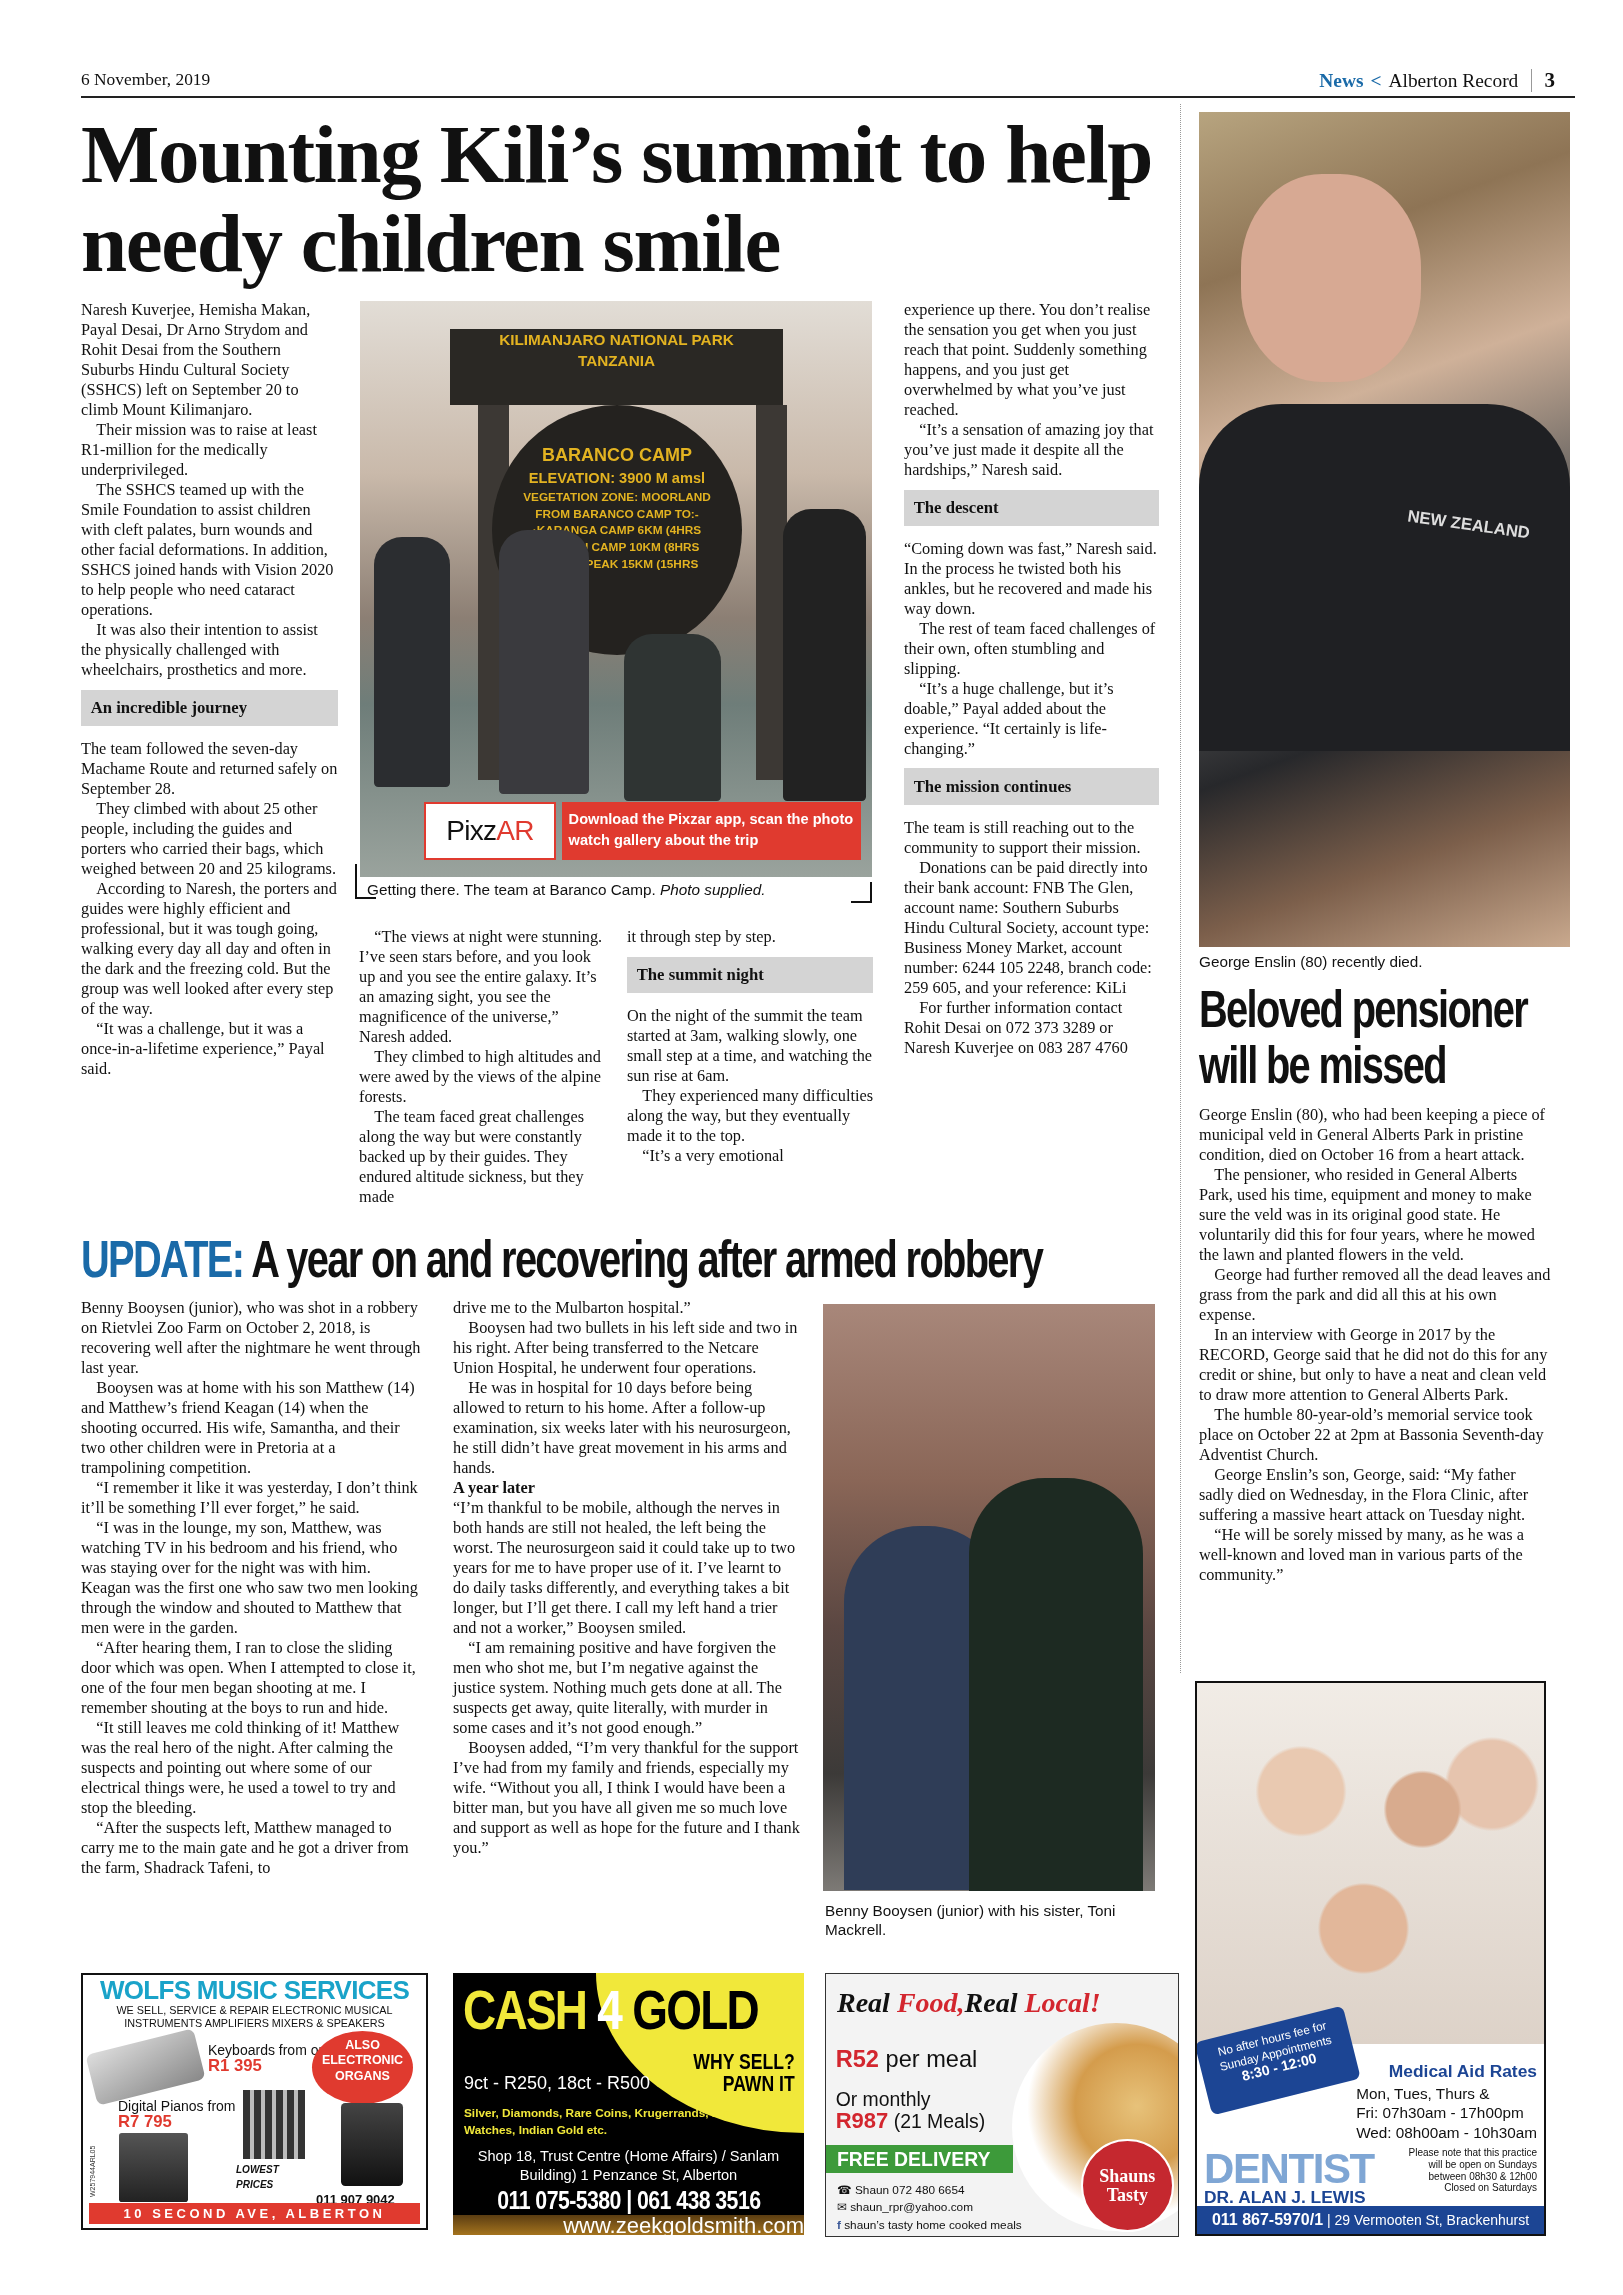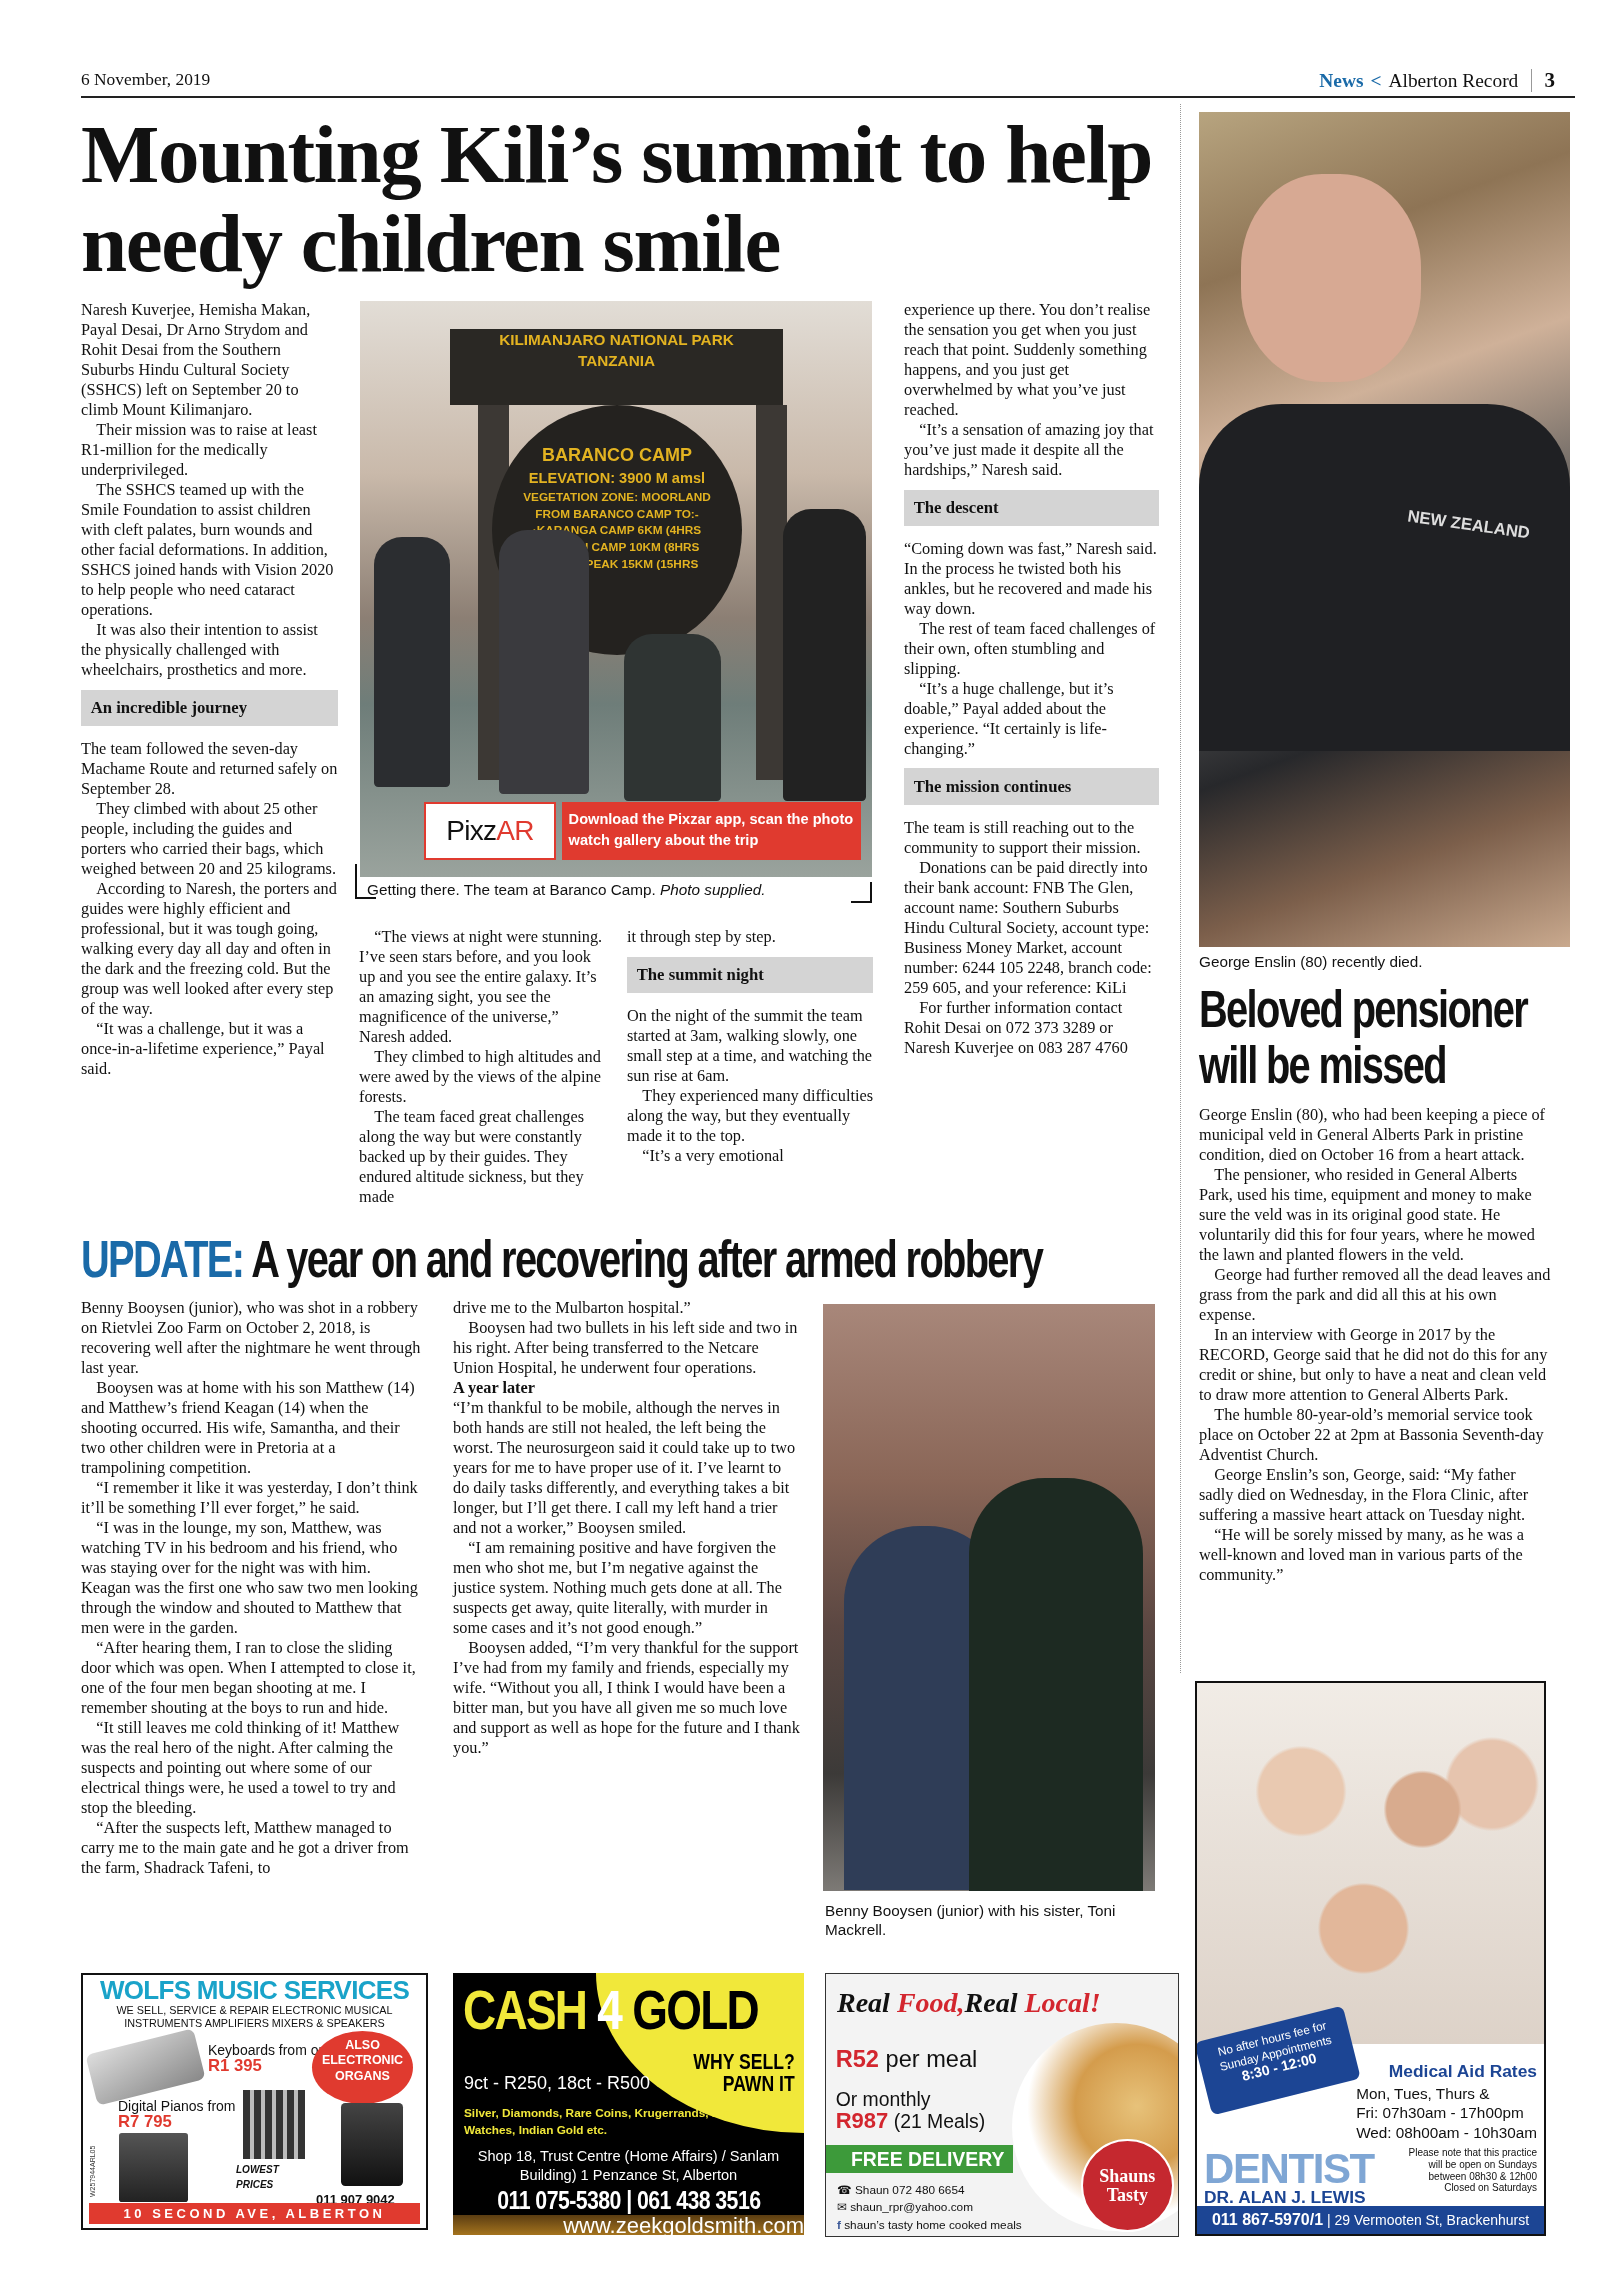--- a/index.html
+++ b/index.html
@@ -57,21 +57,21 @@
 .cash-ct{position:absolute;left:11px;top:100px;color:#fff;font-size:18px}
 .cash-items{position:absolute;left:11px;top:132px;color:#f1e83a;font-weight:bold;font-size:11.8px;line-height:16.7px}
 .cash-addr{position:absolute;left:7px;right:7px;top:174px;color:#fff;font-size:14.6px;line-height:19px;text-align:center}
 .cash-phone{position:absolute;left:5.6px;right:5.6px;top:212px;color:#fff;font-weight:bold;font-size:26px;text-align:center;letter-spacing:-0.7px;transform:scaleX(.82)}
 .cash-web{position:absolute;left:0;right:0;top:242px;color:#fff;font-size:22px;text-align:right;background:linear-gradient(180deg,#5b3d12,#a8761e);line-height:21px}
 .ad-shaun{left:825px;top:1973px;width:354px;height:264px;border:1.4px solid #333;background:#f3f3f3;font-family:"Liberation Sans",sans-serif}
 .shaun-title{position:absolute;left:11px;top:12.5px;font-style:italic;font-weight:bold;font-size:28px;font-family:"Liberation Serif",serif;white-space:nowrap}
 .shaun-title .r{color:#d3262e}
 .shaun-r52{position:absolute;left:9.7px;top:72px;font-size:23.6px}
 .shaun-monthly{position:absolute;left:9.7px;top:114px;font-size:19.4px;line-height:22px}
-.shaun-free{position:absolute;left:0;top:171px;width:187px;height:28px;background:#3d9a3a;color:#fff;font-weight:bold;font-size:19.4px;padding-left:25px;line-height:28px}
+.shaun-free{position:absolute;left:0;top:171px;width:187px;height:28px;background:#3d9a3a;color:#fff;font-weight:bold;font-size:19.4px;padding-left:11px;line-height:28px}
 .shaun-contact{position:absolute;left:11px;top:208px;font-size:11.8px;line-height:17.4px}
 .shaun-plate{position:absolute;right:-42px;top:49px;width:208px;height:208px;border-radius:50%;background:radial-gradient(circle at 60% 40%,#e7c27a 0,#d49c4c 35%,#fff 62%)}
 .shaun-logo{position:absolute;right:4.2px;bottom:4.2px;width:93px;height:93px;border-radius:50%;background:#c5282f;color:#fff;border:2.1px solid #fff;text-align:center;font-weight:bold;font-family:"Liberation Serif",serif;font-size:18px;line-height:19.4px;padding-top:26px}
 .ad-dentist{left:1195px;top:1681px;width:351px;height:555px;border:2.1px solid #111;background:#fff;font-family:"Liberation Sans",sans-serif}
 .dent-photo{position:absolute;left:0;top:0;right:0;height:361px;background:radial-gradient(circle at 30% 30%,#e9c9b1 0 12%,transparent 13%),radial-gradient(circle at 65% 35%,#d8ab8e 0 11%,transparent 12%),radial-gradient(circle at 48% 68%,#e2b79a 0 14%,transparent 15%),radial-gradient(circle at 85% 28%,#e6c4ae 0 11%,transparent 12%),linear-gradient(180deg,#f1ece6,#ddd2c8)}
 .dent-badge{position:absolute;left:4.2px;top:340px;width:153px;height:75px;background:#1c4594;color:#fff;border-radius:7px;transform:rotate(-14deg);text-align:center;font-size:11.8px;line-height:14.6px;padding-top:8.3px}
 .dent-badge b{font-size:14px}
 .dent-med{position:absolute;right:7px;top:378px;text-align:right;color:#1c4594;font-weight:bold;font-size:17.4px}
 .dent-hours{position:absolute;right:7px;top:401px;text-align:left;font-size:15.3px;line-height:19.4px}
 .dent-note{position:absolute;right:7px;top:464px;text-align:right;font-size:10px;line-height:11.8px}
@@ -198,20 +198,21 @@
   <p class="ind">Booysen was at home with his son Matthew (14) and Matthew’s friend Keagan (14) when the shooting occurred. His wife, Samantha, and their two other children were in Pretoria at a trampolining competition.</p>
   <p class="ind">“I remember it like it was yesterday, I don’t think it’ll be something I’ll ever forget,” he said.</p>
   <p class="ind">“I was in the lounge, my son, Matthew, was watching TV in his bedroom and his friend, who was staying over for the night was with him. Keagan was the first one who saw two men looking through the window and shouted to Matthew that men were in the garden.</p>
   <p class="ind">“After hearing them, I ran to close the sliding door which was open. When I attempted to close it, one of the four men began shooting at me. I remember shouting at the boys to run and hide.</p>
   <p class="ind">“It still leaves me cold thinking of it! Matthew was the real hero of the night. After calming the suspects and pointing out where some of our electrical things were, he used a towel to try and stop the bleeding.</p>
   <p class="ind">“After the suspects left, Matthew managed to carry me to the main gate and he got a driver from the farm, Shadrack Tafeni, to</p>
 </div>
 <div class="col" style="left:453px;top:1298px;width:347px">
   <p>drive me to the Mulbarton hospital.”</p>
   <p class="ind">Booysen had two bullets in his left side and two in his right. After being transferred to the Netcare Union Hospital, he underwent four operations.</p>
+  <p class="ind">He was in hospital for 10 days before being allowed to return to his home. After a follow-up examination, six weeks later with his neurosurgeon, he still didn’t have great movement in his arms and hands.</p>
   <p style="font-weight:bold">A year later</p>
   <p>“I’m thankful to be mobile, although the nerves in both hands are still not healed, the left being the worst. The neurosurgeon said it could take up to two years for me to have proper use of it. I’ve learnt to do daily tasks differently, and everything takes a bit longer, but I’ll get there. I call my left hand a trier and not a worker,” Booysen smiled.</p>
   <p class="ind">“I am remaining positive and have forgiven the men who shot me, but I’m negative against the justice system. Nothing much gets done at all. The suspects get away, quite literally, with murder in some cases and it’s not good enough.”</p>
   <p class="ind">Booysen added, “I’m very thankful for the support I’ve had from my family and friends, especially my wife. “Without you all, I think I would have been a bitter man, but you have all given me so much love and support as well as hope for the future and I thank you.”</p>
 </div>
 <div class="photo benny-photo">
   <div class="benny-f1"></div>
   <div class="benny-f2"></div>
 </div>
 <div class="abs caption" style="left:825px;top:1901px;width:319px">Benny Booysen (junior) with his sister, Toni Mackrell.</div>

